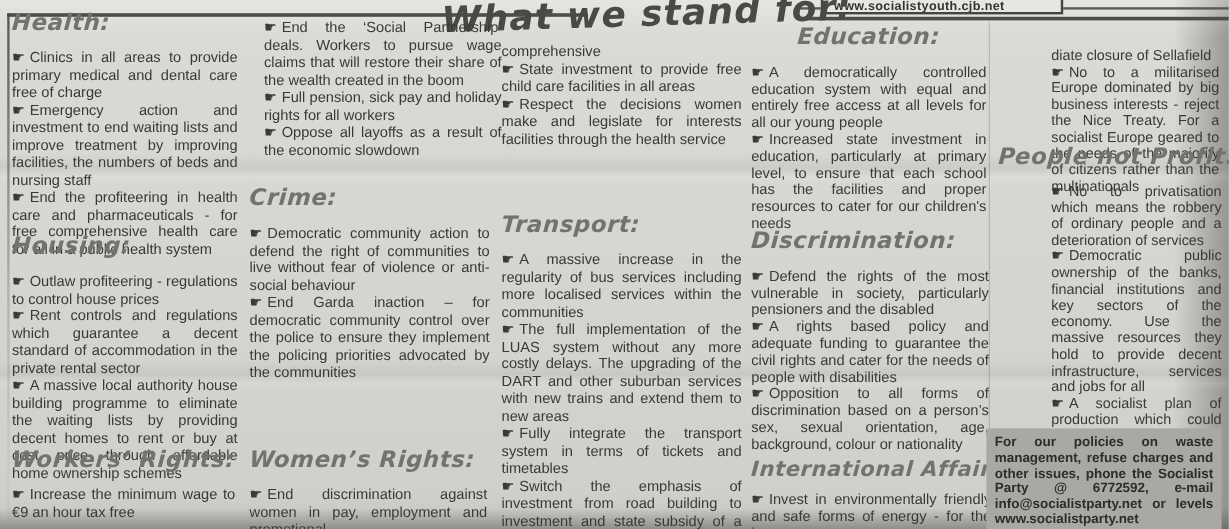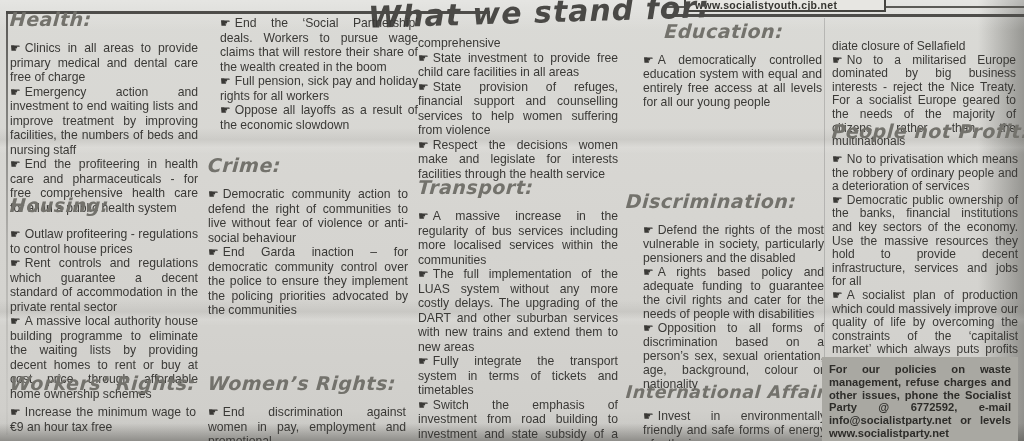--- a/index.html
+++ b/index.html
@@ -60,22 +60,22 @@
     transform:skewX(-4deg);
     white-space:nowrap;
   }
   .hd-sm { font-size:17.5px; }
   .hd-center { text-align:center; }
   .item {
     font-size:12.2px; line-height:14.5px;
     color:#3a3936; text-align:justify;
   }
   .b { font-size:12px; margin-right:4px; color:#3a3936; }
-  .c4 .item { line-height:14px;margin-left:17px; }
-  .c5 .item { font-size:12px; line-height:13.6px; }
+  .c4 .item { line-height:14px; }
+  .c5 .item { font-size:12px; line-height:13.6px;margin-left:44px; }
 
   .contact {
     position:absolute; left:822px; top:357px; width:196px;
     background:#a9a8a2;
     padding:6px 7px;
     font-weight:bold; font-size:11.2px; line-height:12.8px;
     color:#2d2c29; text-align:justify;
   }
 </style>
 </head>
@@ -129,35 +129,35 @@
 </div>
 
 <div class="block c2" style="left:208px;top:372px;width:198px">
   <h2 class="hd">Women’s Rights:</h2>
   <p class="item"><span class="b">☛</span><span>End discrimination against women in pay, employment and promotional</span></p>
 </div>
 
 <div class="block c3" style="left:418px;top:36px;width:200px">
   <p class="item"><span>comprehensive</span></p>
   <p class="item"><span class="b">☛</span><span>State investment to provide free child care facilities in all areas</span></p>
-  <p class="item"><span class="b">☛</span><span>State provision of refuges, financial support and counselling services to help women suffering from violence</span></p>
   <p class="item"><span class="b">☛</span><span>Respect the decisions women make and legislate for interests facilities through the health service</span></p>
 </div>
 
 <div class="block c3" style="left:418px;top:176px;width:200px">
   <h2 class="hd">Transport:</h2>
   <p class="item"><span class="b">☛</span><span>A massive increase in the regularity of bus services including more localised services within the communities</span></p>
   <p class="item"><span class="b">☛</span><span>The full implementation of the LUAS system without any more costly delays. The upgrading of the DART and other suburban services with new trains and extend them to new areas</span></p>
   <p class="item"><span class="b">☛</span><span>Fully integrate the transport system in terms of tickets and timetables</span></p>
   <p class="item"><span class="b">☛</span><span>Switch the emphasis of investment from road building to investment and state subsidy of a modern affordable public transport system that provides people with a real alternative to using cars</span></p>
 </div>
 
 <div class="block c4" style="left:626px;top:20px;width:196px">
   <h2 class="hd hd-center">Education:</h2>
   <p class="item"><span class="b">☛</span><span>A democratically controlled education system with equal and entirely free access at all levels for all our young people</span></p>
+  <p class="item"><span class="b">☛</span><span>Increased state investment in education, particularly at primary level, to ensure that each school has the facilities and proper resources to cater for our children's needs</span></p>
 </div>
 
 <div class="block c4" style="left:626px;top:190px;width:198px">
   <h2 class="hd">Discrimination:</h2>
   <p class="item"><span class="b">☛</span><span>Defend the rights of the most vulnerable in society, particularly pensioners and the disabled</span></p>
   <p class="item"><span class="b">☛</span><span>A rights based policy and adequate funding to guarantee the civil rights and cater for the needs of people with disabilities</span></p>
   <p class="item"><span class="b">☛</span><span>Opposition to all forms of discrimination based on a person’s sex, sexual orientation, age, background, colour or nationality</span></p>
 </div>
 
 <div class="block c4" style="left:626px;top:382px;width:200px">

